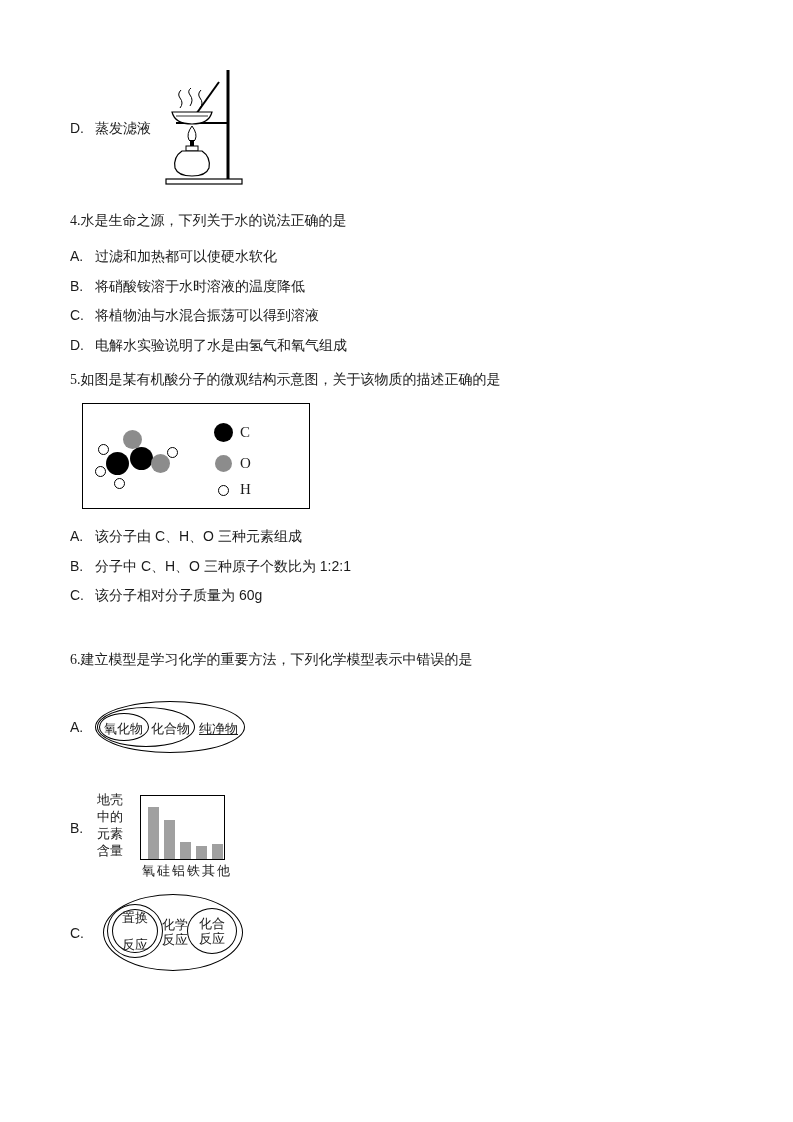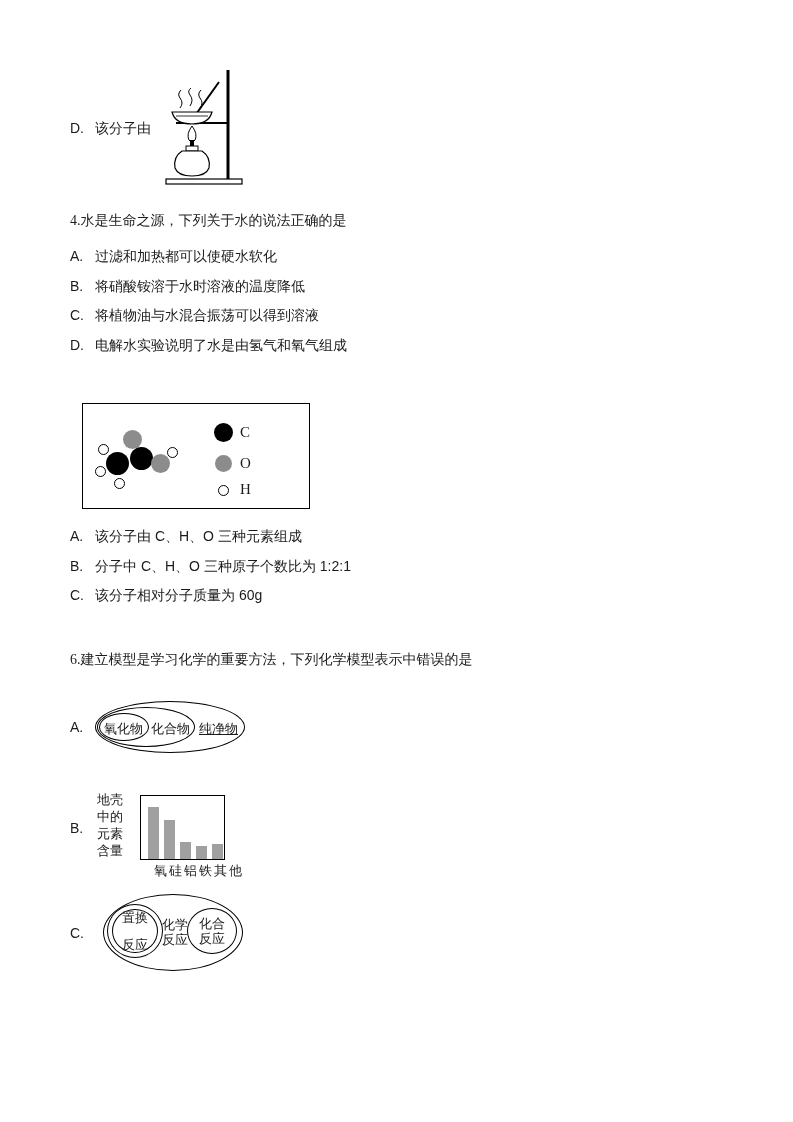--- a/index.html
+++ b/index.html
@@ -19,29 +19,29 @@
   .atom { position:absolute; border-radius:50%; }
   .atom.c { background:#000; }
   .atom.o { background:#8c8c8c; }
   .atom.h { background:#fff; border:1px solid #000; }
   .legend-letter { position:absolute; font-family:"Liberation Serif","DejaVu Serif",serif; font-size:15px; }
   .venn-text { position:absolute; font-size:13px; white-space:nowrap; }
   .venn-cell { position:absolute; display:flex; flex-direction:column; align-items:center; justify-content:center; font-size:13px; line-height:15px; text-align:center; }
   .ylabel-line { position:absolute; left:97px; font-size:13px; line-height:17px; white-space:nowrap; }
   .chart-box { position:absolute; left:140px; top:795px; width:85px; height:65px; border:1px solid #000; background:#fff; }
   .bar { position:absolute; bottom:0; width:11px; background:#a0a0a0; }
-  .axis-labels { position:absolute; left:142px; top:862px; font-size:13px; letter-spacing:2px; white-space:nowrap;margin-left:12px; }
+  .axis-labels { position:absolute; left:142px; top:862px; font-size:13px; letter-spacing:2px; white-space:nowrap; }
 </style>
 </head>
 <body>
 
 <div class="page">
 
   <div class="opt-row" style="top:120px">
-    <span class="lbl">D.</span><span>该分子由</span>
+    <span class="lbl">D.</span><span>蒸发滤液</span>
   </div>
 
   <svg class="fig" style="left:152px; top:66px;" width="100" height="125" viewBox="0 0 100 125">
 
     <rect x="14" y="113" width="76" height="5" fill="#fff" stroke="#000" stroke-width="1.2"></rect>
 
     <line x1="76" y1="4" x2="76" y2="113" stroke="#000" stroke-width="3"></line>
 
     <line x1="76" y1="57" x2="24" y2="57" stroke="#000" stroke-width="2"></line>
 
@@ -68,20 +68,21 @@
   <div class="opt-row" style="top:278px">
     <span class="lbl">B.</span><span>将硝酸铵溶于水时溶液的温度降低</span>
   </div>
   <div class="opt-row" style="top:337px">
     <span class="lbl">D.</span><span>电解水实验说明了水是由氢气和氧气组成</span>
   </div>
   <div class="opt-row" style="top:307px">
     <span class="lbl">C.</span><span>将植物油与水混合振荡可以得到溶液</span>
   </div>
 
+  <div class="stem" style="top:371px">5.如图是某有机酸分子的微观结构示意图，关于该物质的描述正确的是</div>
 
   <div class="box" style="left:82px; top:403px; width:228px; height:106px;">
 
     <div class="atom h" style="left:15px; top:40px; width:11px; height:11px;"></div>
     <div class="atom h" style="left:12px; top:62px; width:11px; height:11px;"></div>
     <div class="atom h" style="left:31px; top:74px; width:11px; height:11px;"></div>
     <div class="atom o" style="left:40px; top:26px; width:19px; height:19px;"></div>
     <div class="atom c" style="left:23px; top:48px; width:23px; height:23px;"></div>
     <div class="atom c" style="left:47px; top:43px; width:23px; height:23px;"></div>
     <div class="atom o" style="left:68px; top:50px; width:19px; height:19px;"></div>

